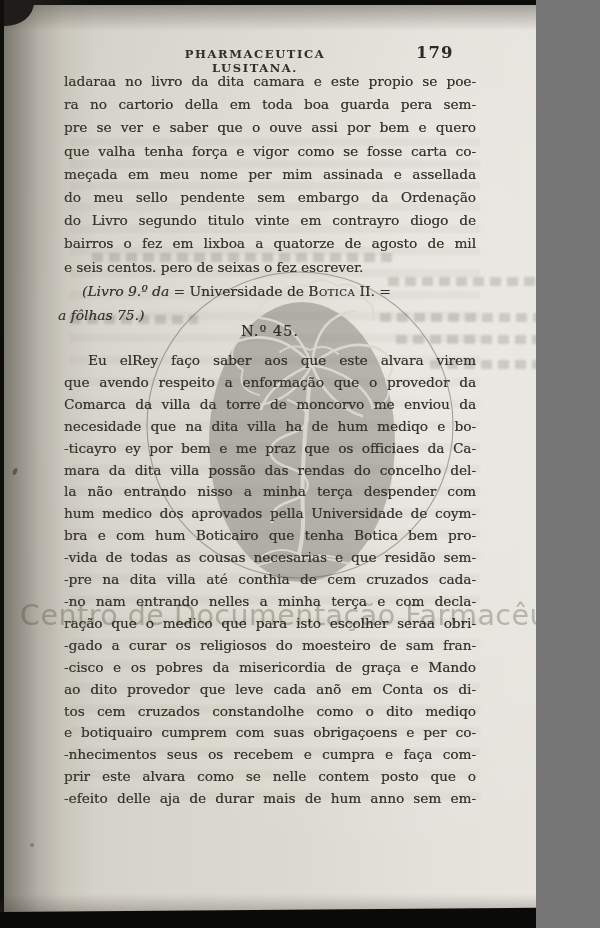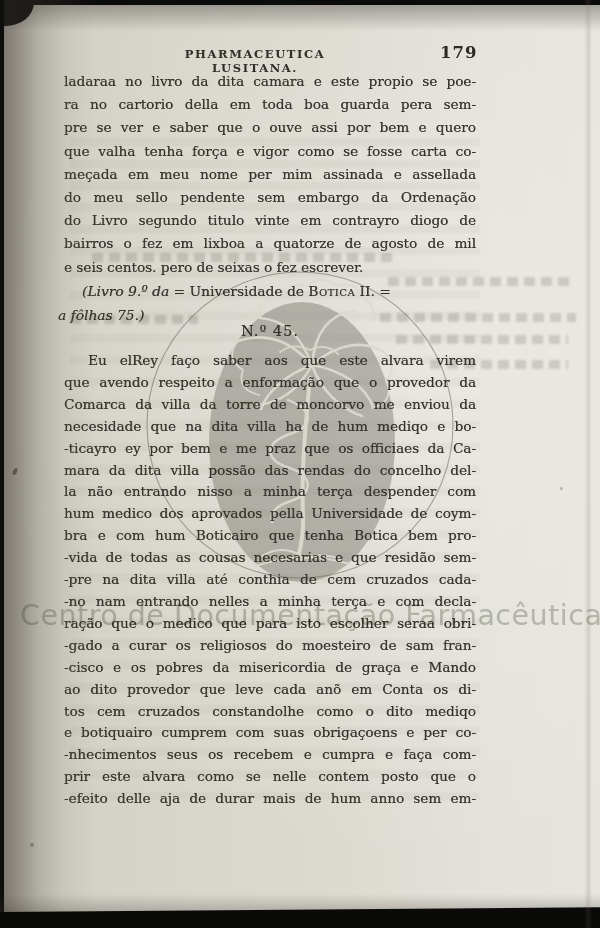--- a/index.html
+++ b/index.html
@@ -1,17 +1,17 @@
 <!DOCTYPE html>
 <html><head>
 <meta charset="utf-8">
 <style>
   html,body{margin:0;padding:0;background:#777;}
   #scan{
-    position:relative;width:600px;height:928px;overflow:hidden;
+    position:relative;width:536px;height:928px;overflow:hidden;
     background:
       radial-gradient(120% 90% at 70% 40%, rgba(255,255,255,0.25), rgba(0,0,0,0) 60%),
       linear-gradient(90deg,#c6c3ba 0%, #d3d0c7 12%, #d8d5cc 30%, #dcd9d0 55%, #e3e1da 80%, #e6e4dd 100%);
     font-family:"DejaVu Serif","Liberation Serif",serif;
     color:#2f2e27;
   }
   
   .edge-top{position:absolute;top:0;left:0;width:600px;height:5px;background:#0b0b0a;}
   .edge-top-shadow{position:absolute;top:5px;left:0;width:600px;height:26px;
     background:linear-gradient(180deg,rgba(40,36,30,0.35),rgba(40,36,30,0) 100%);}
@@ -43,21 +43,21 @@
   .g4{left:380px;top:313px;width:196px;}
   .g5{left:396px;top:335px;width:172px;}
   .g6{left:430px;top:360px;width:138px;}
 
   
   .stamp-svg{position:absolute;left:0;top:0;pointer-events:none;}
 
   
   .running-title{position:absolute;top:47px;left:148px;width:214px;text-align:center;
     font-size:11.5px;font-weight:bold;letter-spacing:1.6px;color:#302f28;}
-  .page-number{position:absolute;top:43px;left:440px;font-size:16.5px;font-weight:bold;
+  .page-number{position:absolute;top:43px;left:416px;font-size:16.5px;font-weight:bold;
     letter-spacing:1px;color:#2c2b24;}
   .textblock{position:absolute;left:64px;width:412px;}
   .textblock .bl{text-align:justify;text-align-last:justify;font-size:13.6px;
     color:#34332b;text-shadow:0.3px 0.3px 0.45px rgba(47,44,36,0.55);}
   #para1{top:70px;} #para1 .bl{line-height:23.2px;}
   #para1 .bl:last-child{text-align-last:left;}
   #para2{top:350px;} #para2 .bl{line-height:21.9px;}
   #para2 .bl:first-child{text-indent:24px;}
   .citation{position:absolute;left:58px;top:280px;width:418px;font-size:13.8px;
     color:#34332b;text-shadow:0.3px 0.3px 0.45px rgba(47,44,36,0.55);line-height:23.5px;}

